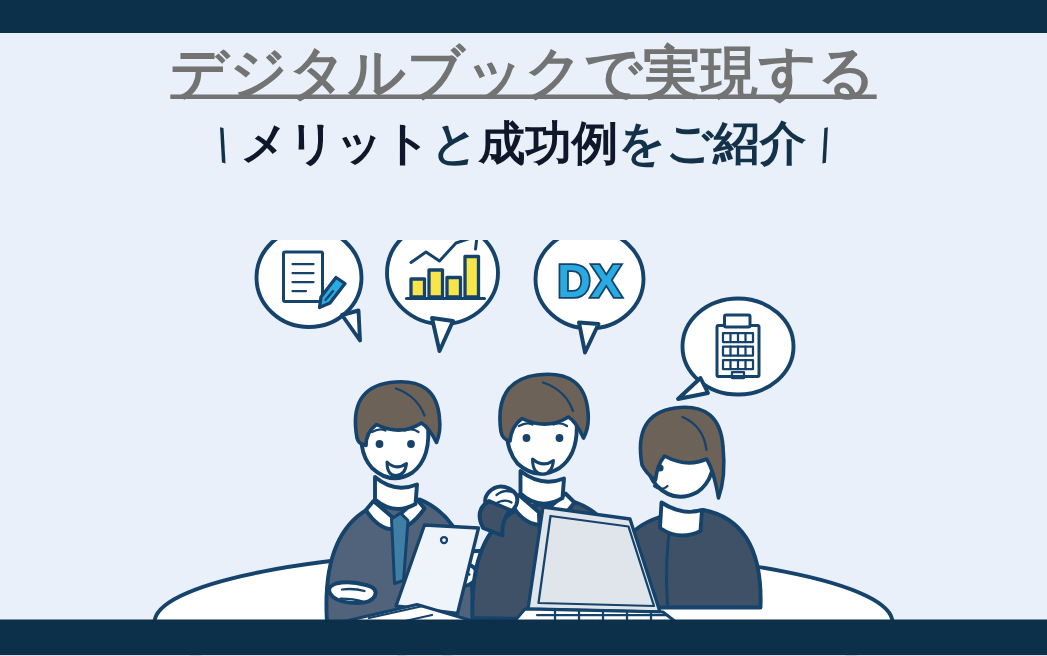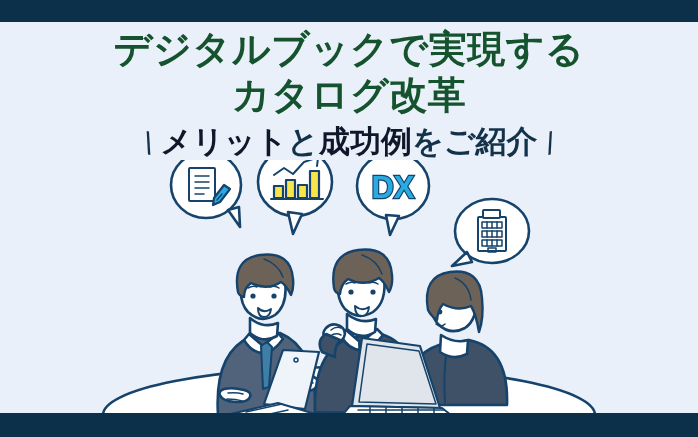--- a/index.html
+++ b/index.html
@@ -36,26 +36,27 @@
   .headline {
     position: absolute;
     top: 26px;
     left: 0;
     width: 100%;
     text-align: center;
     z-index: 20;
   }
   .title-line {
     display: block;
-    color: #14532d;
+    color: #737373;
     font-weight: 700;
     font-size: 38px;
     line-height: 46px;
     letter-spacing: 0.5px;
     white-space: nowrap;
+    text-decoration: underline;
   }
   .subtitle {
     display: block;
     margin-top: 5px;
     font-weight: 700;
     font-size: 31px;
     line-height: 38px;
     color: #13324a;
     white-space: nowrap;
   }
@@ -83,21 +84,20 @@
 </style>
 </head>
 <body>
 
 <div class="banner">
 
   <div class="band band-top"></div>
 
   <div class="headline">
     <span class="title-line">デジタルブックで実現する</span>
-    <span class="title-line">カタログ改革</span>
     <span class="subtitle"><span class="slash slash-l">\</span><span class="accent">メリット</span><span>と</span><span class="accent">成功例</span><span>をご紹介</span><span class="slash slash-r">/</span></span>
   </div>
 
   <div class="illustration">
   <svg width="698" height="277" viewBox="0 0 698 277" xmlns="http://www.w3.org/2000/svg">
     <defs>
       <style>
         .ln   { fill:none; stroke:#16436b; stroke-width:2.6; stroke-linecap:round; stroke-linejoin:round; }
         .lnt  { fill:none; stroke:#16436b; stroke-width:2.0; stroke-linecap:round; stroke-linejoin:round; }
         .lnf  { fill:none; stroke:#16436b; stroke-width:1.5; stroke-linecap:round; stroke-linejoin:round; }

